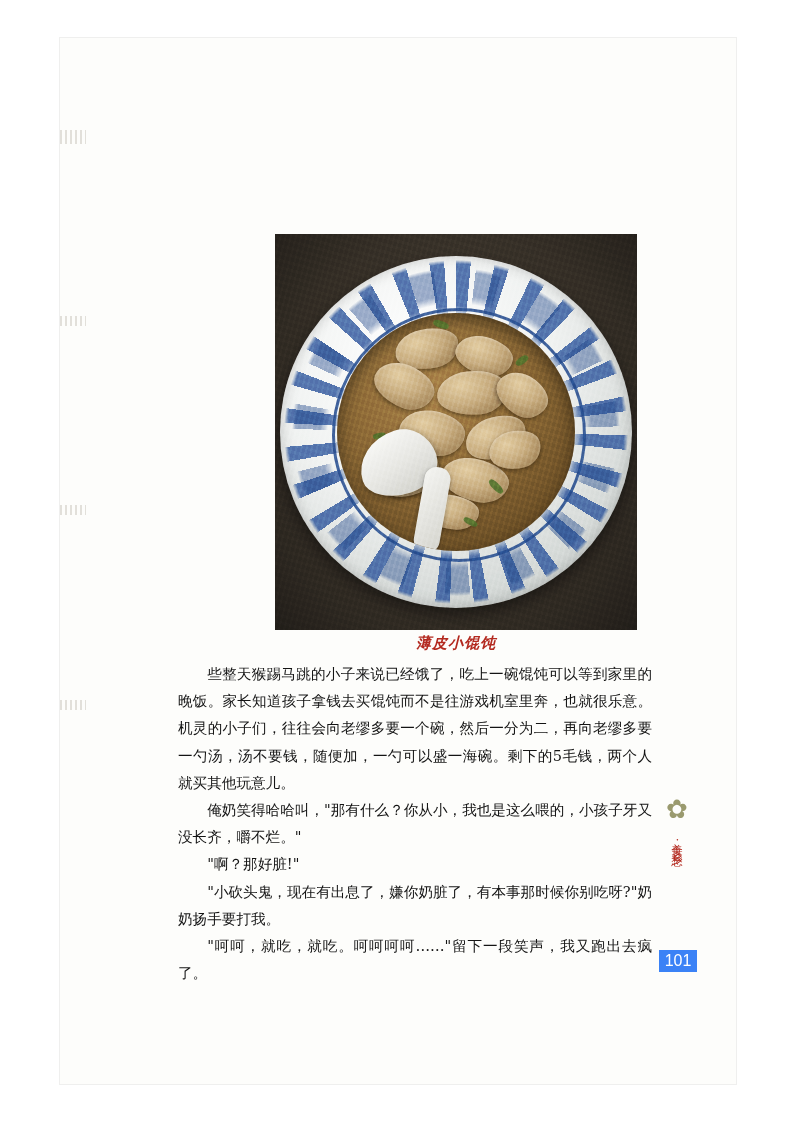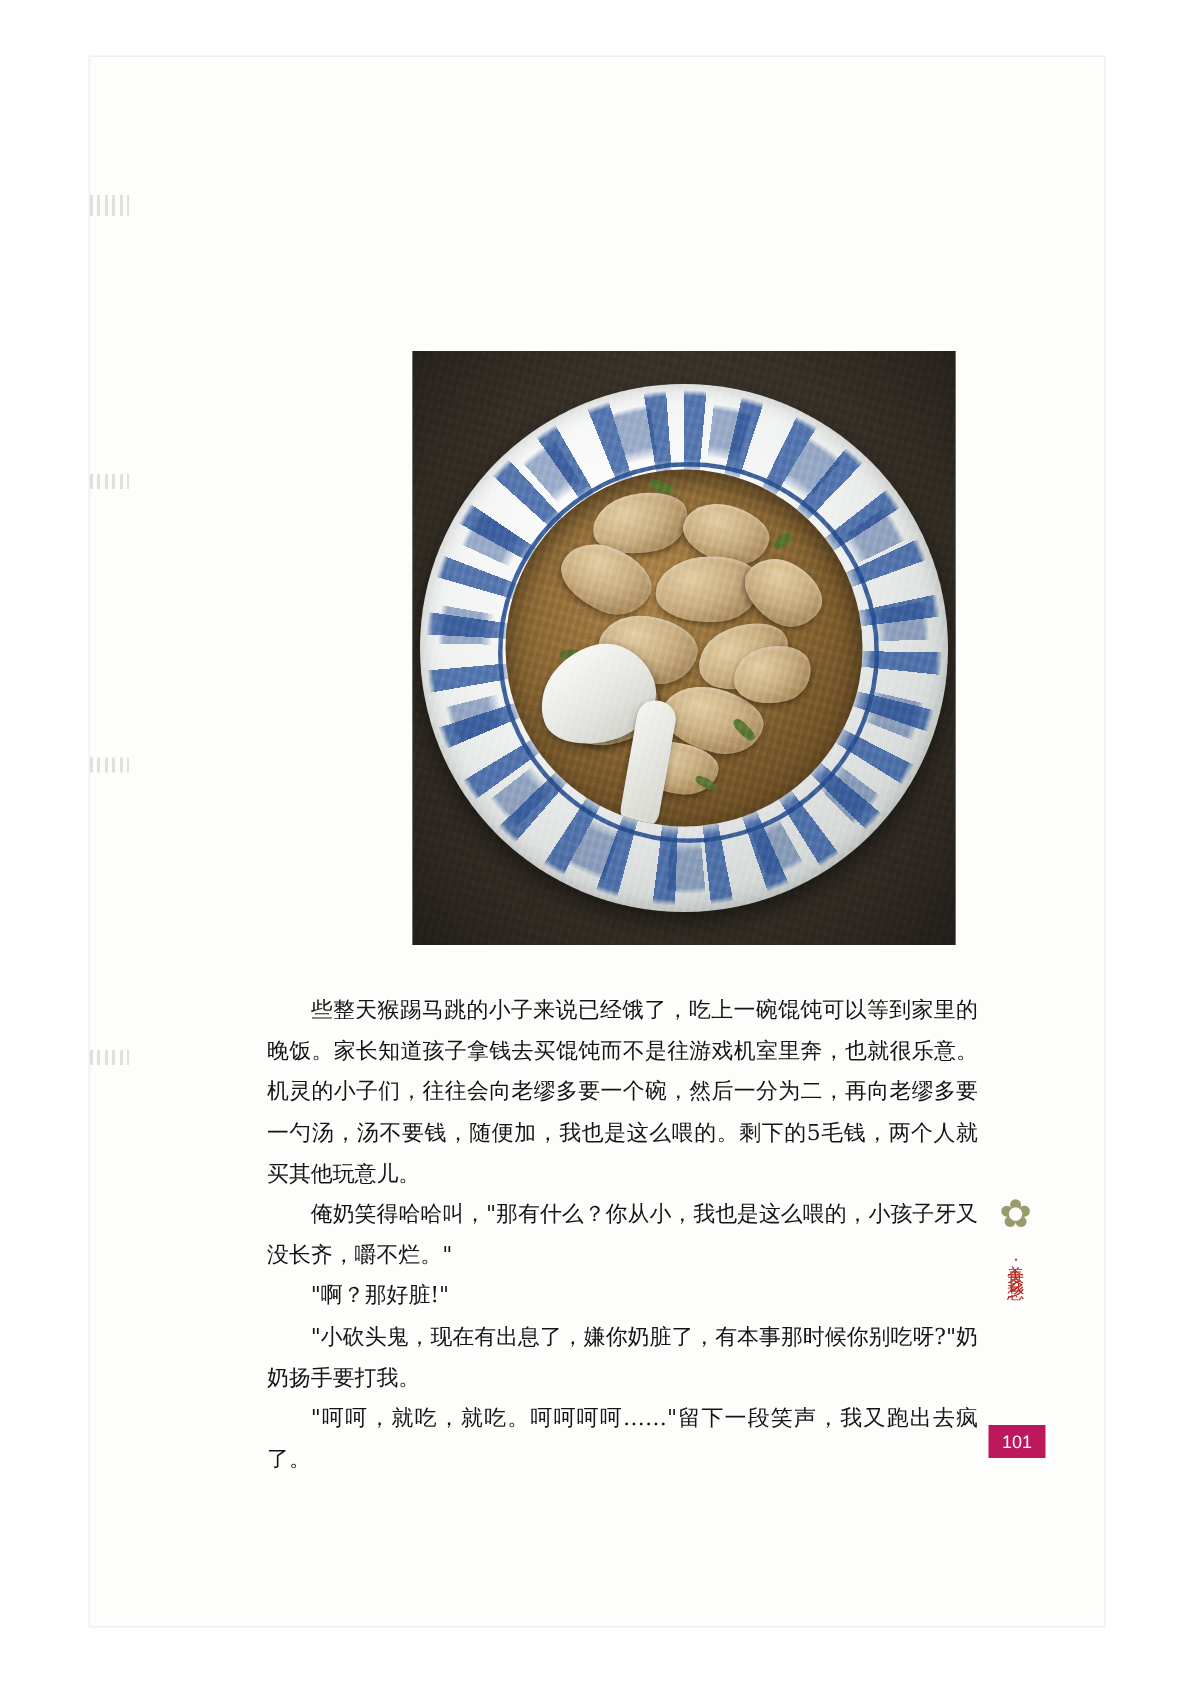--- a/index.html
+++ b/index.html
@@ -210,23 +210,23 @@
     writing-mode: vertical-rl;
     display: inline-block;
     letter-spacing: 2px;
   }
   .page-number {
     position: absolute;
     left: 659px;
     top: 950px;
     width: 38px;
     height: 22px;
-    background: #be185d;
+    background: #3b82f6;
     color: #ffffff;
-    font-size: 12px;
+    font-size: 16px;
     line-height: 22px;
     text-align: center;
     font-family: "Liberation Sans", sans-serif;
   }
 </style>
 </head>
 <body>
 
 <div class="page-sheet">
 
@@ -258,23 +258,24 @@
 
         <div class="spoon">
           <div class="spoon-handle"></div>
         </div>
       </div>
     </div>
 
     <div class="photo-noise"></div>
   </div>
 
+  <div class="caption">薄皮小馄饨</div>
 
   <div class="body-text">
-    <p>些整天猴踢马跳的小子来说已经饿了，吃上一碗馄饨可以等到家里的晚饭。家长知道孩子拿钱去买馄饨而不是往游戏机室里奔，也就很乐意。机灵的小子们，往往会向老缪多要一个碗，然后一分为二，再向老缪多要一勺汤，汤不要钱，随便加，我也是这么喂的。剩下的5毛钱，两个人就买其他玩意儿。</p>
+    <p>些整天猴踢马跳的小子来说已经饿了，吃上一碗馄饨可以等到家里的晚饭。家长知道孩子拿钱去买馄饨而不是往游戏机室里奔，也就很乐意。机灵的小子们，往往会向老缪多要一个碗，然后一分为二，再向老缪多要一勺汤，汤不要钱，随便加，一勺可以盛一海碗。剩下的5毛钱，两个人就买其他玩意儿。</p>
     <p>俺奶笑得哈哈叫，"那有什么？你从小，我也是这么喂的，小孩子牙又没长齐，嚼不烂。"</p>
     <p>"啊？那好脏!"</p>
     <p>"小砍头鬼，现在有出息了，嫌你奶脏了，有本事那时候你别吃呀?"奶奶扬手要打我。</p>
     <p>"呵呵，就吃，就吃。呵呵呵呵……"留下一段笑声，我又跑出去疯了。</p>
   </div>
 
 </div>
 
 <div class="scan-edge"></div>
 <div class="scan-edge e2"></div>

